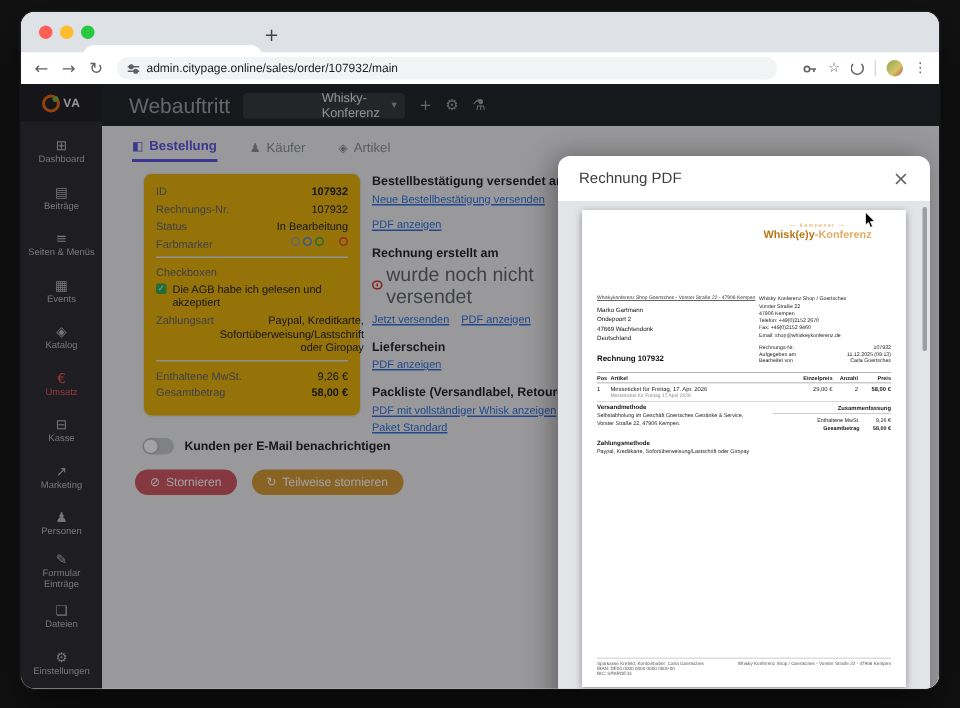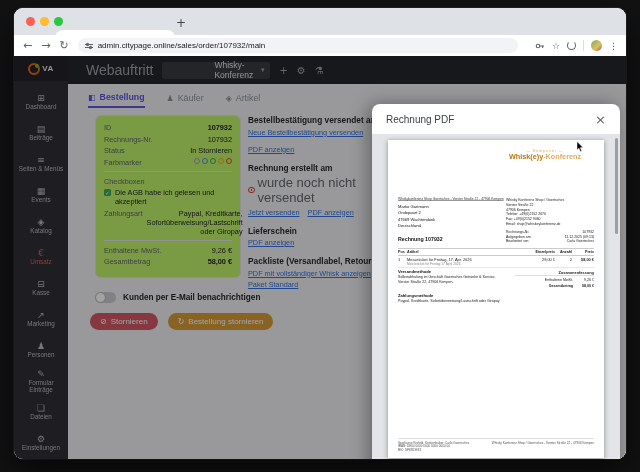--- a/index.html
+++ b/index.html
@@ -56,21 +56,21 @@
   .site-select .v { color:#e2e3e5; font-size:8.5px;margin-left:46px; }
   .site-select .c { color:#9aa0a6; font-size:7px; }
   .apptop .ic { color:#9aa0a6; font-size:10px; }
 
   .main { position:absolute; left:0; top:28px; right:0; bottom:0; background:#f0f1f3; overflow:hidden; }
   .tabsrow { position:absolute; left:20px; top:8px; display:flex; gap:22px; }
   .vtab { display:flex; align-items:center; gap:4px; font-size:8.8px; color:#8a8f95; padding-bottom:4px; }
   .vtab .ti { font-size:8px; }
   .vtab.active { color:#5b51e0; font-weight:bold; border-bottom:2px solid #5b51e0; }
 
-  .card { position:absolute; left:27px; top:31px; width:146px; height:163px; background:#bef264;
+  .card { position:absolute; left:27px; top:31px; width:146px; height:163px; background:#eab308;
           border:1px solid #e2e3e6; border-radius:6px; padding:7px 8px; display:flex; flex-direction:column; gap:2.5px; }
   .crow { display:flex; justify-content:space-between; align-items:flex-start; gap:4px; }
   .crow .cl { font-size:7.3px; color:#5f6368; flex:0 0 auto; }
   .crow .cv { font-size:7.3px; color:#202124; text-align:right; }
   .crow .cv.b { font-weight:bold; }
   .rings { display:flex; gap:1.5px; }
   .ring { width:6.5px; height:6.5px; border-radius:50%; border:1.6px solid #999; }
   .cdiv { border-top:1px solid #e4e5e8; margin:2px 0; }
   .chk-title { font-size:7.3px; color:#5f6368; }
   .agb { display:flex; gap:4px; align-items:flex-start; }
@@ -290,21 +290,21 @@
             <div class="crow">
                 <span class="cl">ID</span>
                 <span class="cv b">107932</span>
               </div>
             <div class="crow">
                 <span class="cl">Rechnungs-Nr.</span>
                 <span class="cv">107932</span>
               </div>
             <div class="crow">
                 <span class="cl">Status</span>
-                <span class="cv">In Stornieren</span>
+                <span class="cv">In Bearbeitung</span>
               </div>
             <div class="crow">
                 <span class="cl">Farbmarker</span>
               <span class="rings">
                 <span class="ring" style="border-color: rgb(154, 160, 166);"></span>
                 <span class="ring" style="border-color: rgb(75, 139, 245);"></span>
                 <span class="ring" style="border-color: rgb(52, 168, 83);"></span>
                 <span class="ring" style="border-color: rgb(249, 171, 0);"></span>
                 <span class="ring" style="border-color: rgb(234, 67, 53);"></span>
               </span>
@@ -368,21 +368,21 @@
             <span class="switch"></span>
             <span class="t">Kunden per E-Mail benachrichtigen</span>
           </div>
           <div class="actions">
             <div class="pill" style="background:#d25460">
               <span class="pi ico">⊘</span>
               <span>Stornieren</span>
             </div>
             <div class="pill" style="background:#d79a33">
               <span class="pi ico">↻</span>
-              <span>Bestellung stornieren</span>
+              <span>Teilweise stornieren</span>
             </div>
           </div>
         </div>
       </div>
 
       <div class="dim"></div>
 
       <div class="drawer">
         <div class="dr-head">
           <span class="dr-title">Rechnung PDF</span>

